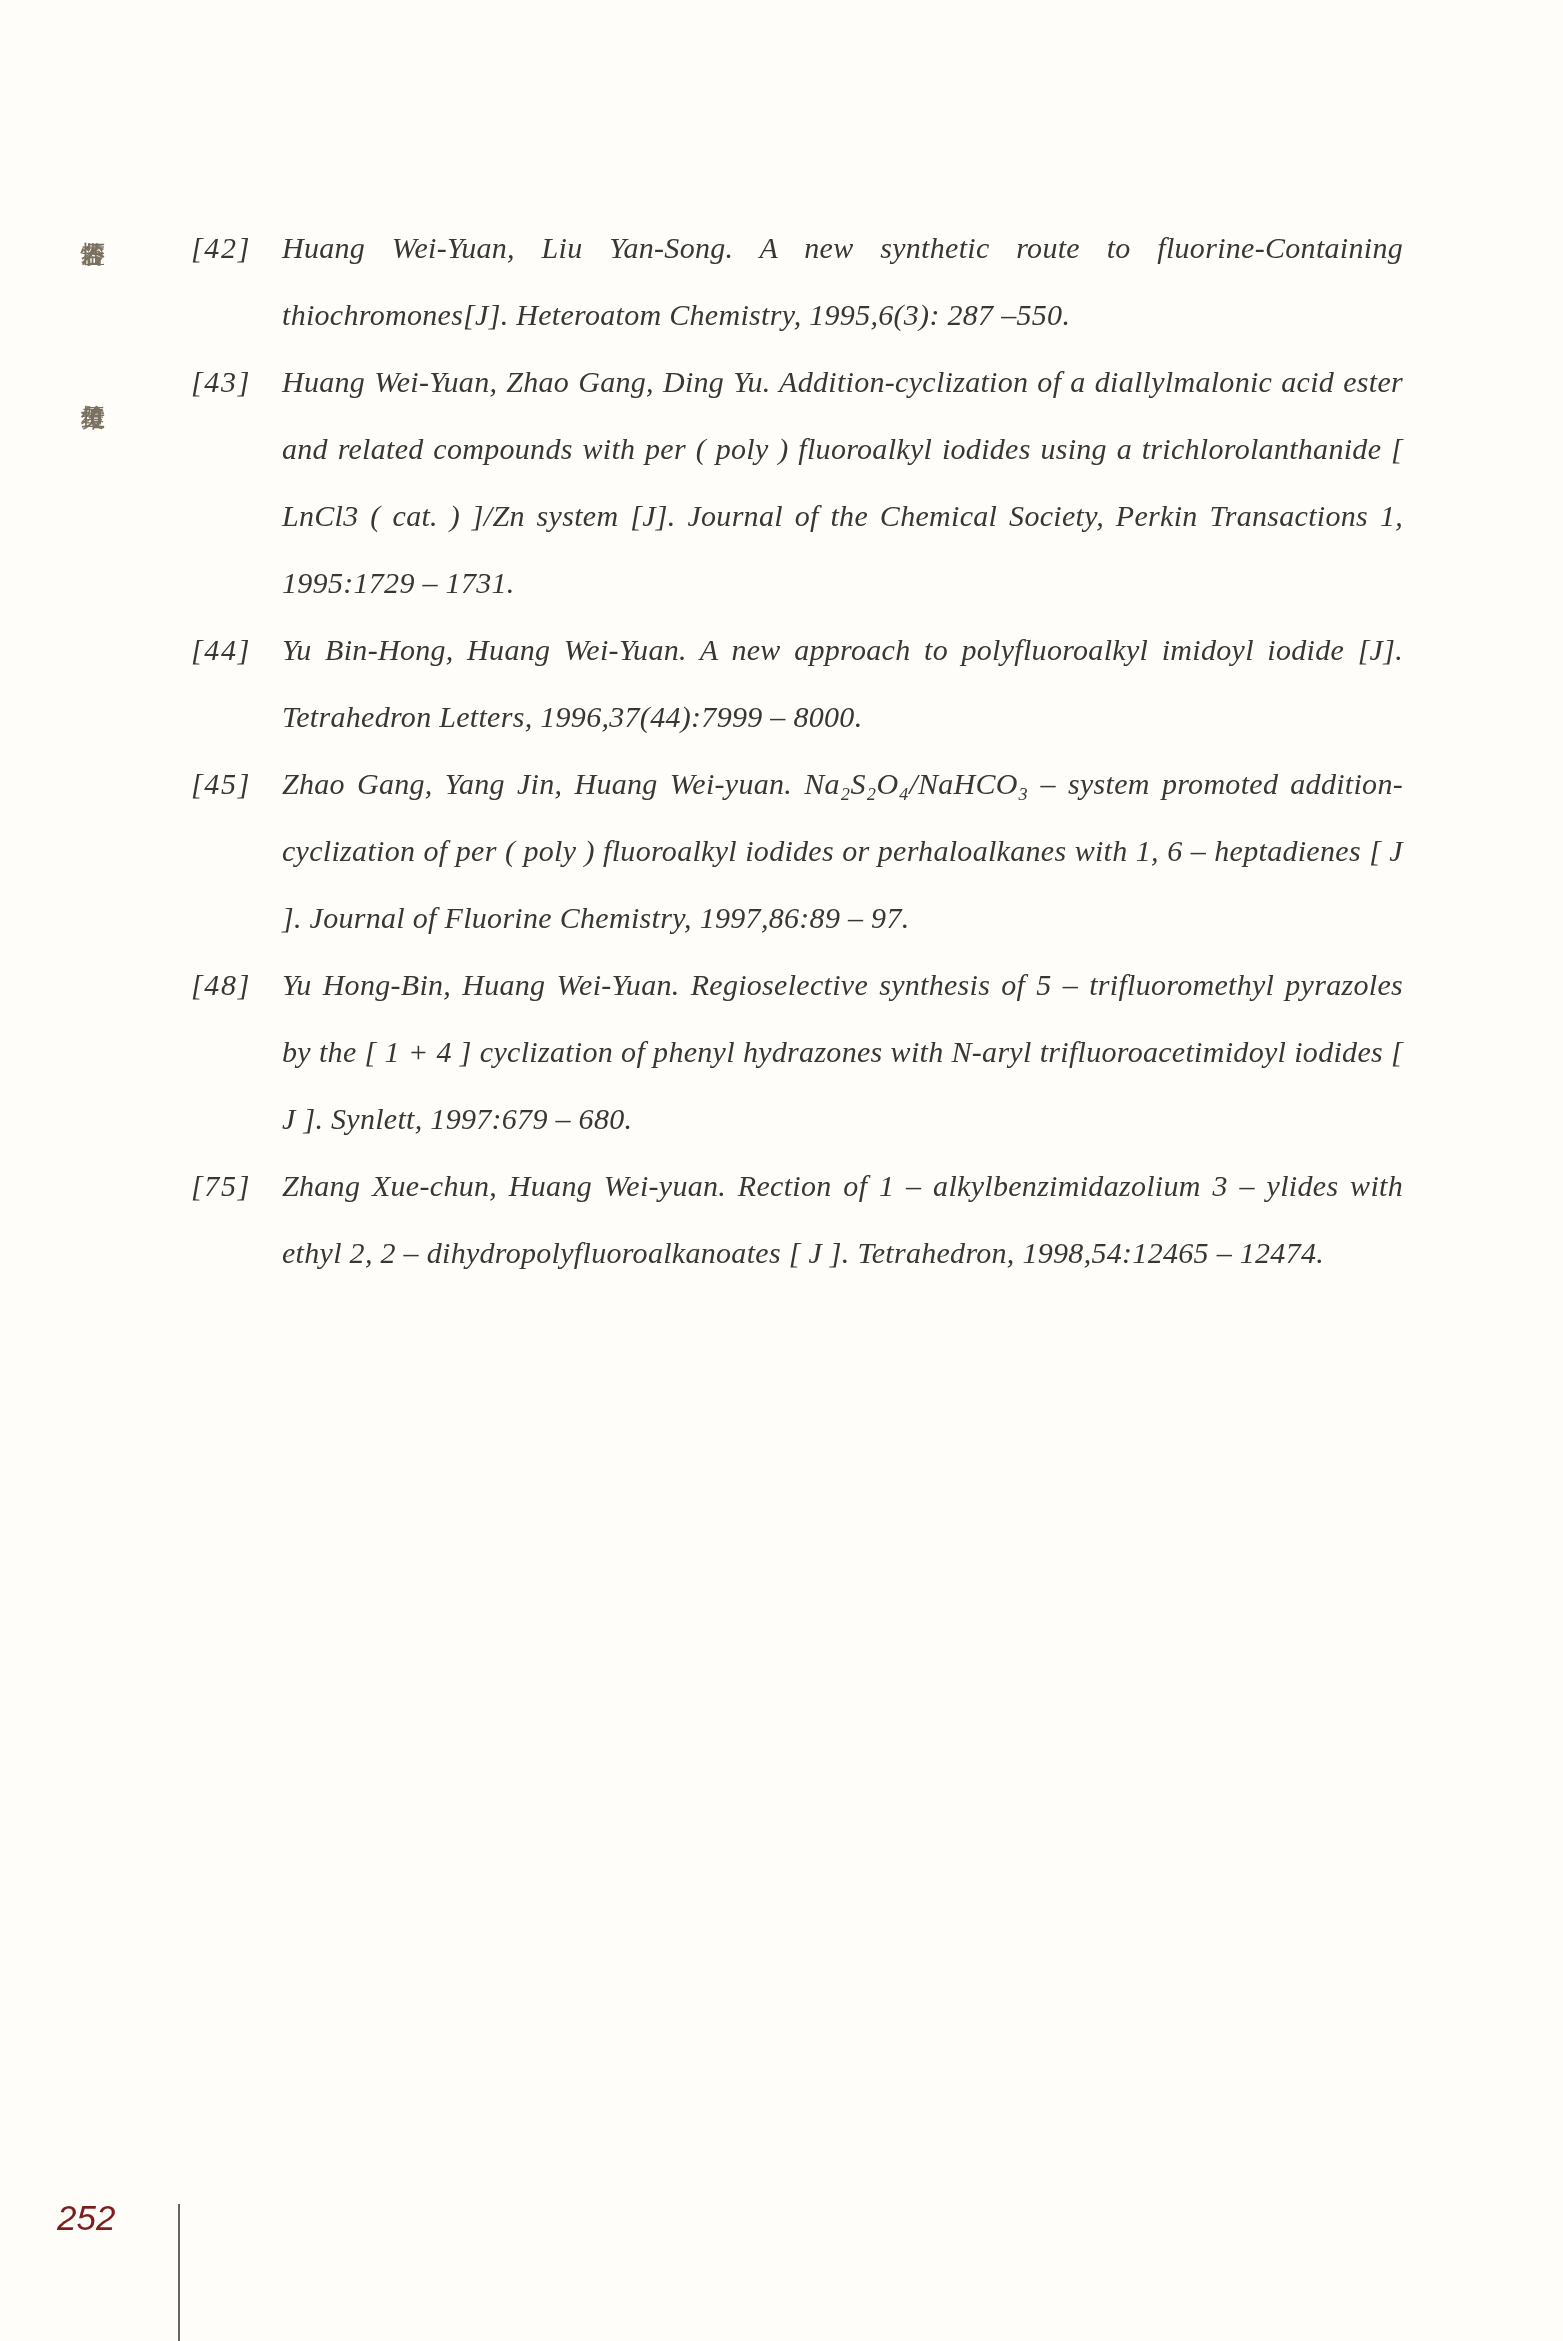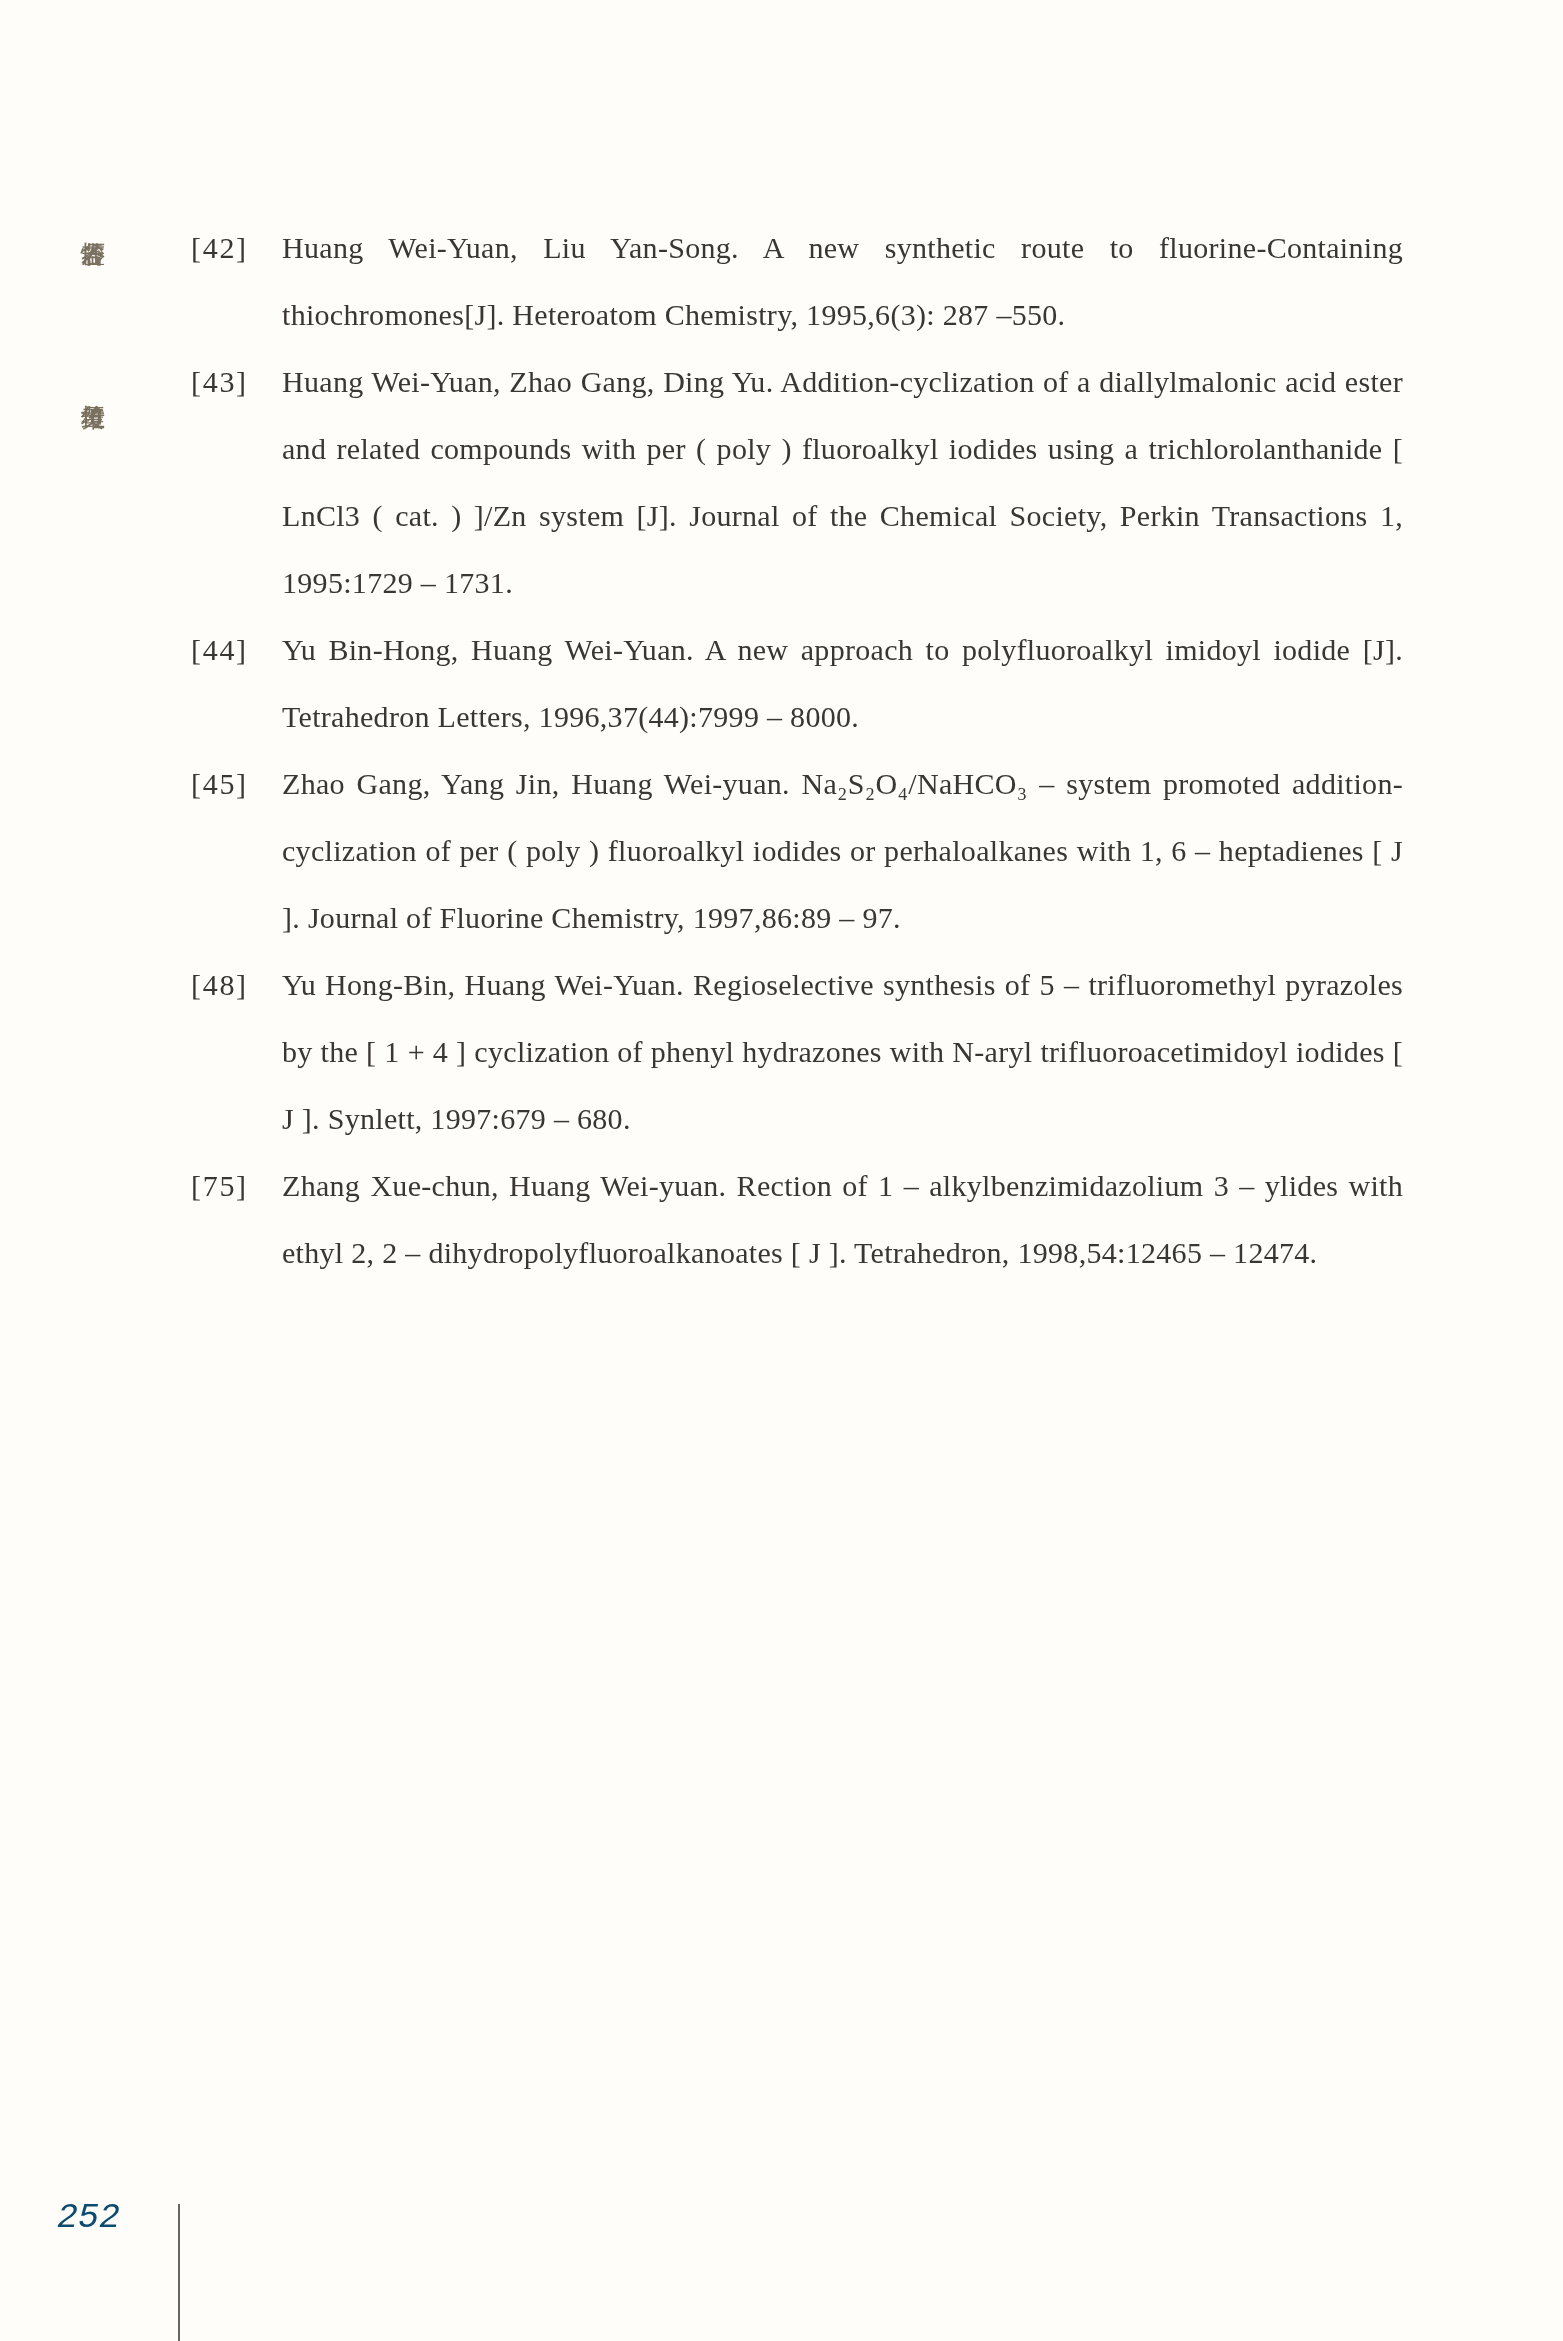--- a/index.html
+++ b/index.html
@@ -28,32 +28,33 @@
     width: 1212px;
   }
   .ref {
     position: relative;
     padding-left: 91px;
     font-size: 30px;
     line-height: 67px;
     text-align: justify;
     text-align-last: left;
     letter-spacing: 0.3px;
+    font-style: italic;
   }
   .ref-num {
     position: absolute; left: 0; top: 0;
     letter-spacing: 1.7px;
   }
   .ref-text { display: block; }
   .page-num {
     position: absolute; left: 57px; top: 2198px;
-    font-family: Liberation Mono, monospace;
+    font-family: Liberation Sans, sans-serif;
     font-style: italic;
     font-size: 35px;
-    color: #0c4a6e;
+    color: #7f1d1d;
   }
   .footer-rule {
     position: absolute; left: 178px; top: 2204px;
     width: 1.7px; height: 138px;
     background: #6a6560;
   }
 </style>
 </head>
 <body>
 

